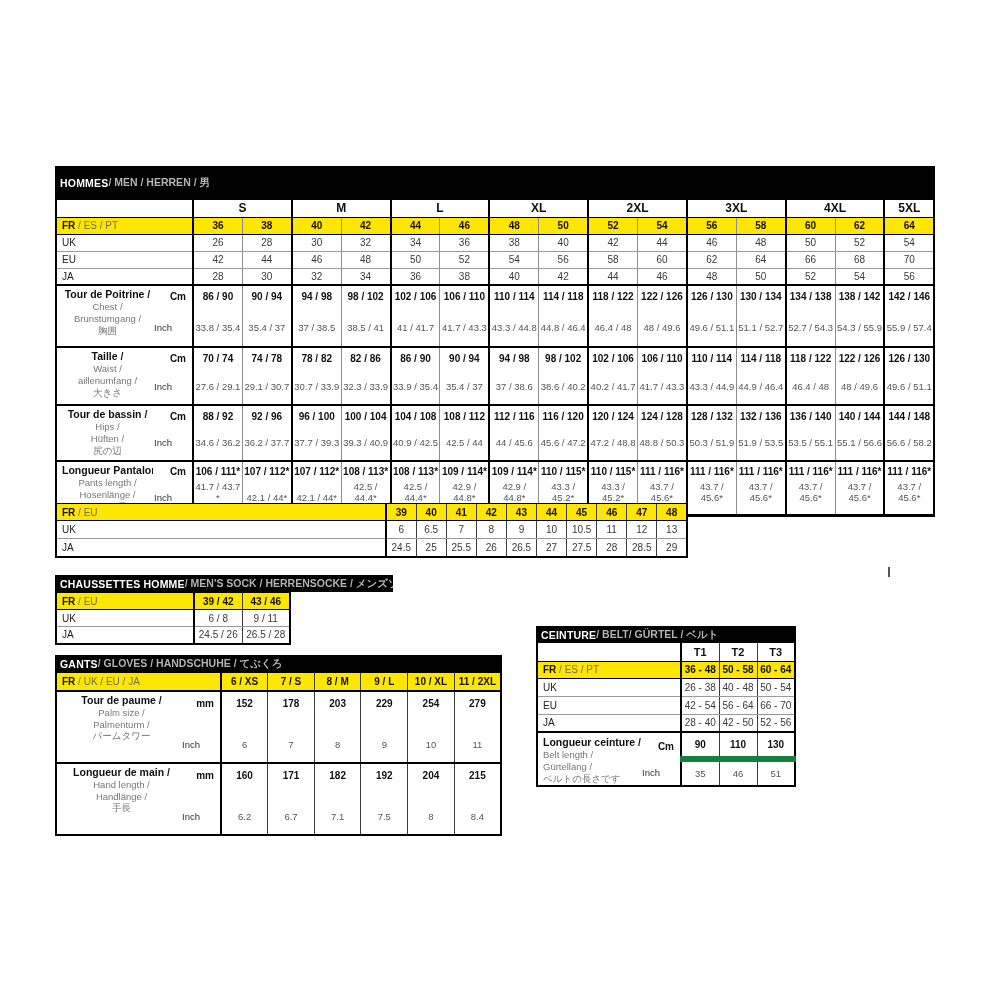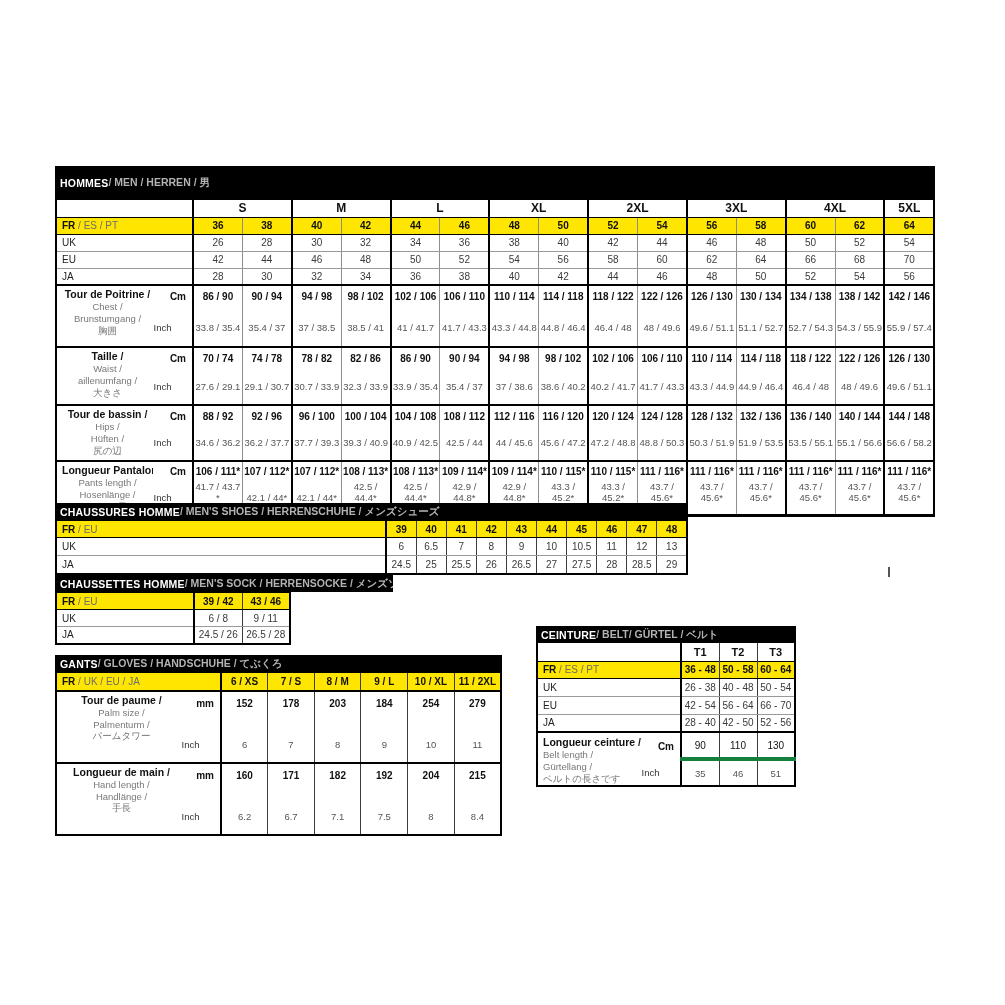--- a/index.html
+++ b/index.html
@@ -28,40 +28,40 @@
   .g1 .stack{height:56px;padding:5px 0 12px}
   .g2 .stack{height:54px;padding:5px 0 12px}
   .g3 .stack{height:52px;padding:4px 0 11px}
   .gg .stack{height:70px;padding:6px 0 12px}
   .vt{font-weight:bold;font-size:10px}
   .vb{font-size:9.5px;color:#555;font-weight:normal}
   .glab{text-align:center;padding:2px 0 0 5px}
   .lp{font-size:10.5px;font-weight:bold;line-height:1.25;white-space:nowrap}
   .ls{font-size:9.5px;color:#787878;line-height:1.25;white-space:nowrap;font-weight:normal}
   .ut{font-weight:bold;font-size:10px;text-align:right;padding-right:6px}
-  .ub{font-size:9.5px;color:#333;padding-right:20px;font-weight:normal}
+  .ub{font-size:9.5px;color:#333;text-align:right;padding-right:20px;font-weight:normal}
   
   .men{left:55px;top:166px;width:880px}
   .men .bar{height:34px}
   .men table{border-bottom-width:3px}
   
   .shoes{left:55px;top:503px;width:633px}
   .shoes .crow td{height:18px}
   
   .socks{left:55px;top:575px;width:338px}
   .socks table{width:234px}
   
   .gloves{left:55px;top:655px;width:447px}
   .gloves .yrow td{height:18px}
   
   .belt{left:536px;top:626px;width:260px}
   .trow td{height:18px;font-weight:bold;font-size:11px}
   .belt .crow td{height:18px}
   .brow1 td{border-top:2px solid #000;height:27px}
-  .brow1 td.bv{font-weight:normal;border-bottom:4px solid #15803d}
+  .brow1 td.bv{font-weight:bold;border-bottom:6px solid #15803d}
   .brow2 td{height:26px}
   .brow2 td.bv2{color:#555;font-size:9.5px}
   .blab{text-align:left;padding:3px 0 0 5px;vertical-align:top}
   .bunit{vertical-align:middle}
   .stray{position:absolute;left:888px;top:567px;width:2px;height:10px;background:#555}
 </style>
 </head>
 <body>
 
 <section class="sec men">
@@ -587,24 +587,20 @@
               <div class="vt">111 / 116*</div>
               <div class="vb">43.7 / 45.6*</div>
             </div>
           </td>
         </tr>
       </tbody>
   </table>
 </section>
 
 <section class="sec shoes">
-  <div class="bar">
-      <b>CHAUSSURES HOMME</b>
-      <span> / MEN'S SHOES / HERRENSCHUHE / メンズシューズ</span>
-    </div>
   <table>
     <colgroup>
         <col style="width:330px">
         <col>
         <col>
         <col>
         <col>
         <col>
         <col>
         <col>
@@ -739,21 +735,21 @@
             </div>
           </td>
           <td class="dv">
             <div class="stack">
               <div class="vt">203</div>
               <div class="vb">8</div>
             </div>
           </td>
           <td class="dv">
             <div class="stack">
-              <div class="vt">184</div>
+              <div class="vt">229</div>
               <div class="vb">9</div>
             </div>
           </td>
           <td class="dv">
             <div class="stack">
               <div class="vt">254</div>
               <div class="vb">10</div>
             </div>
           </td>
           <td class="dv">

